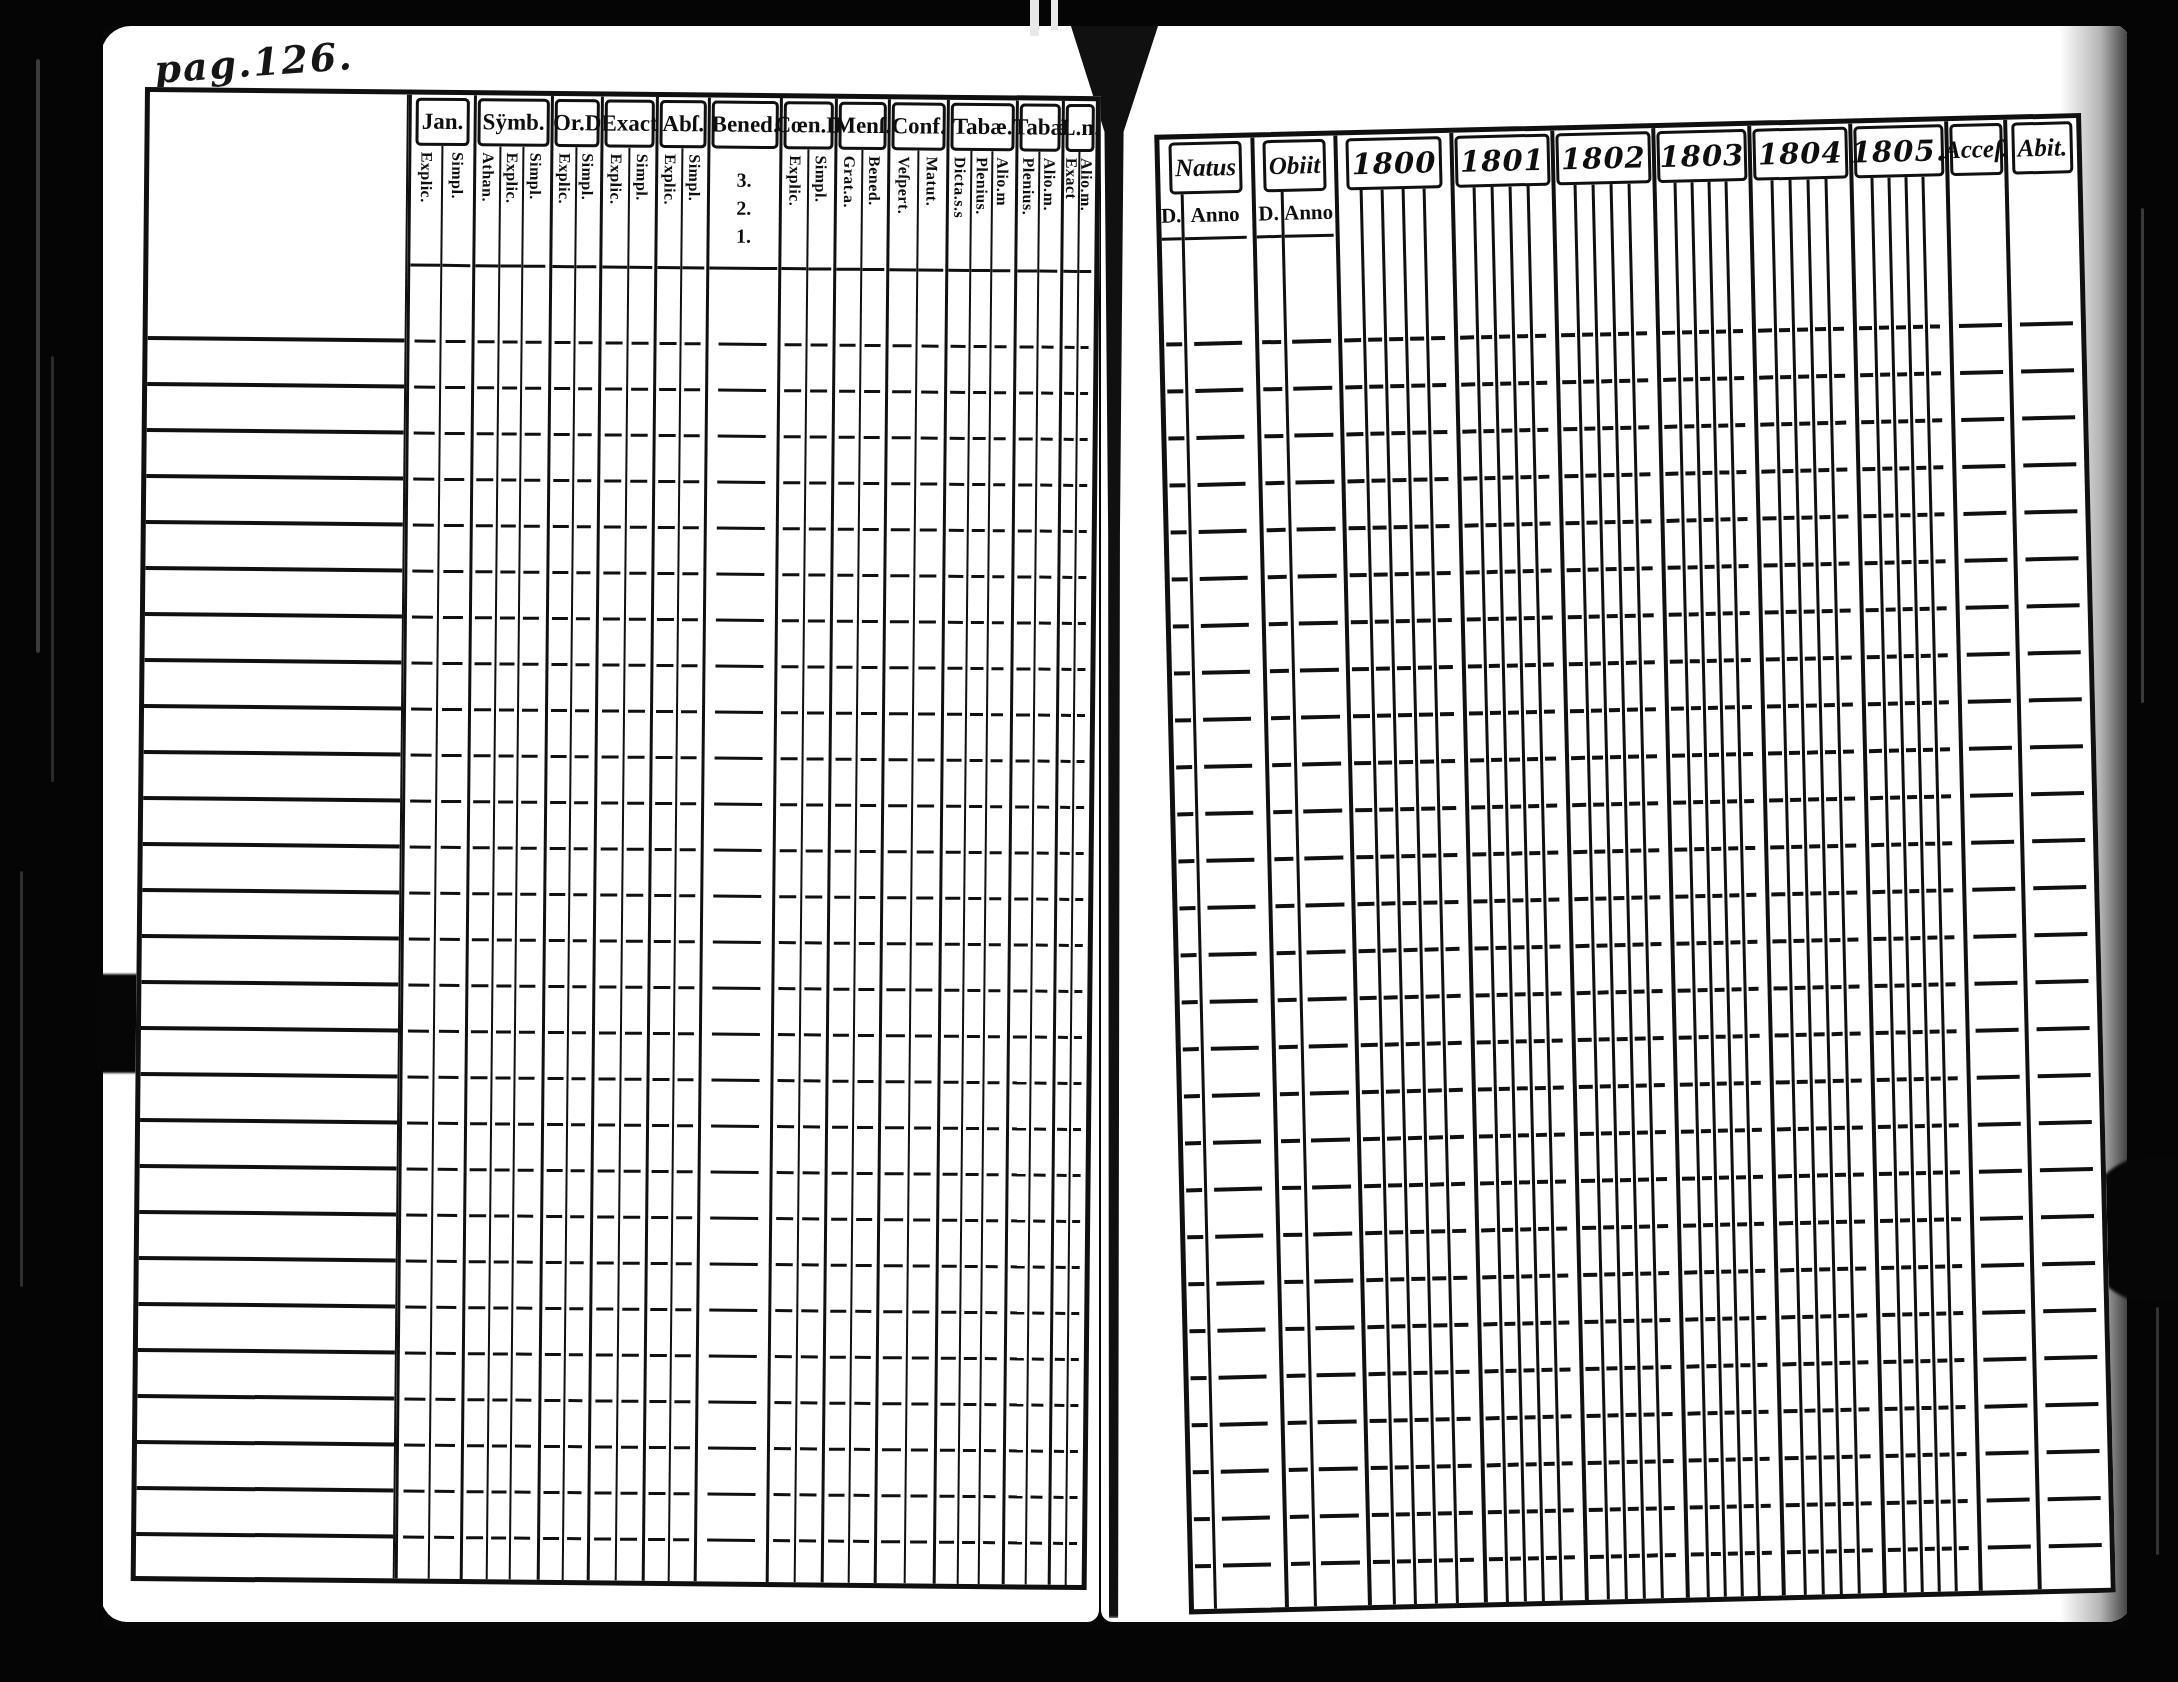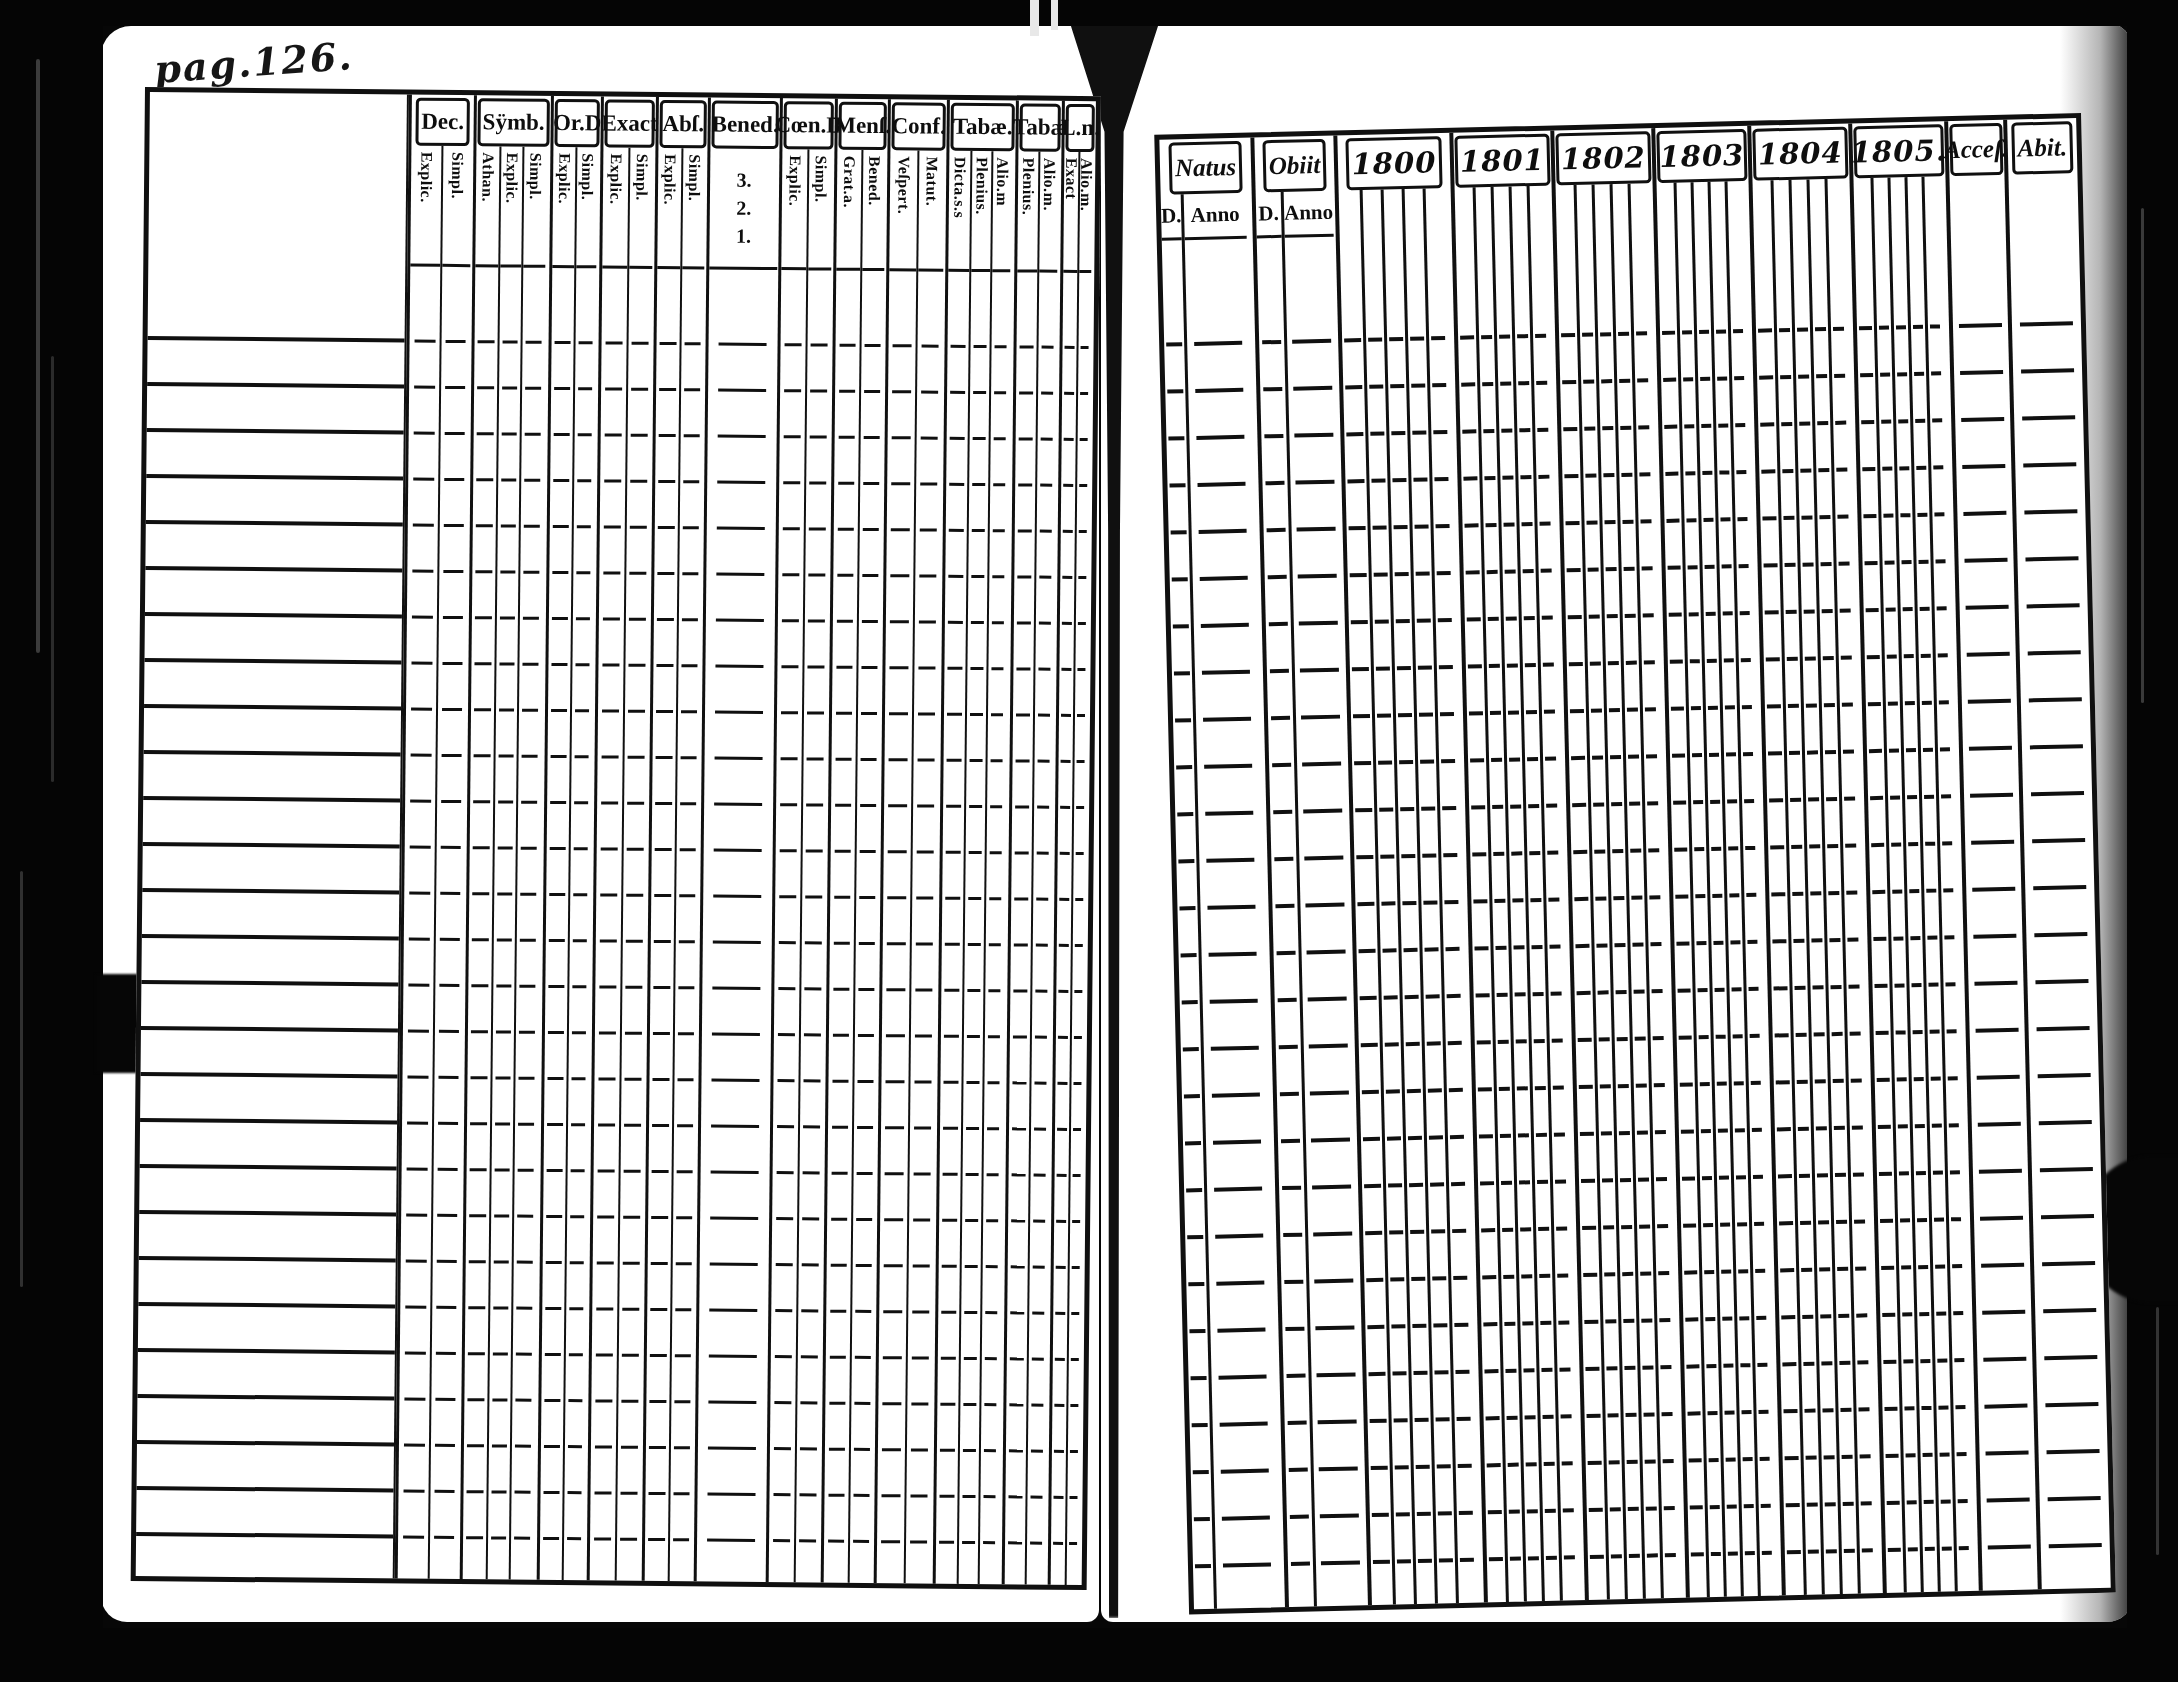--- a/index.html
+++ b/index.html
@@ -135,21 +135,21 @@
           <div class="cell nline" style="height:46px"></div>
           <div class="cell nline" style="height:46px"></div>
           <div class="cell nline" style="height:46px"></div>
           <div class="cell nline" style="height:46px"></div>
           <div class="cell nline" style="height:46px"></div>
           <div class="cell" style="height:40px"></div>
         </div>
       </div>
       <div class="group" style="width:65px">
         <div class="plaque-row" style="height:51px">
-          <div class="plaque">Dec.</div>
+          <div class="plaque">Jan.</div>
         </div>
         <div class="subs">
           <div class="sub" style="width:30px">
             <div class="vlabel" style="height:121px">Explic.</div>
             <div class="rows">
               <div class="spacer" style="height:30px"></div>
               <div class="cell" style="height:46px">
                 <i class="dash"></i>
               </div>
               <div class="cell" style="height:46px">

